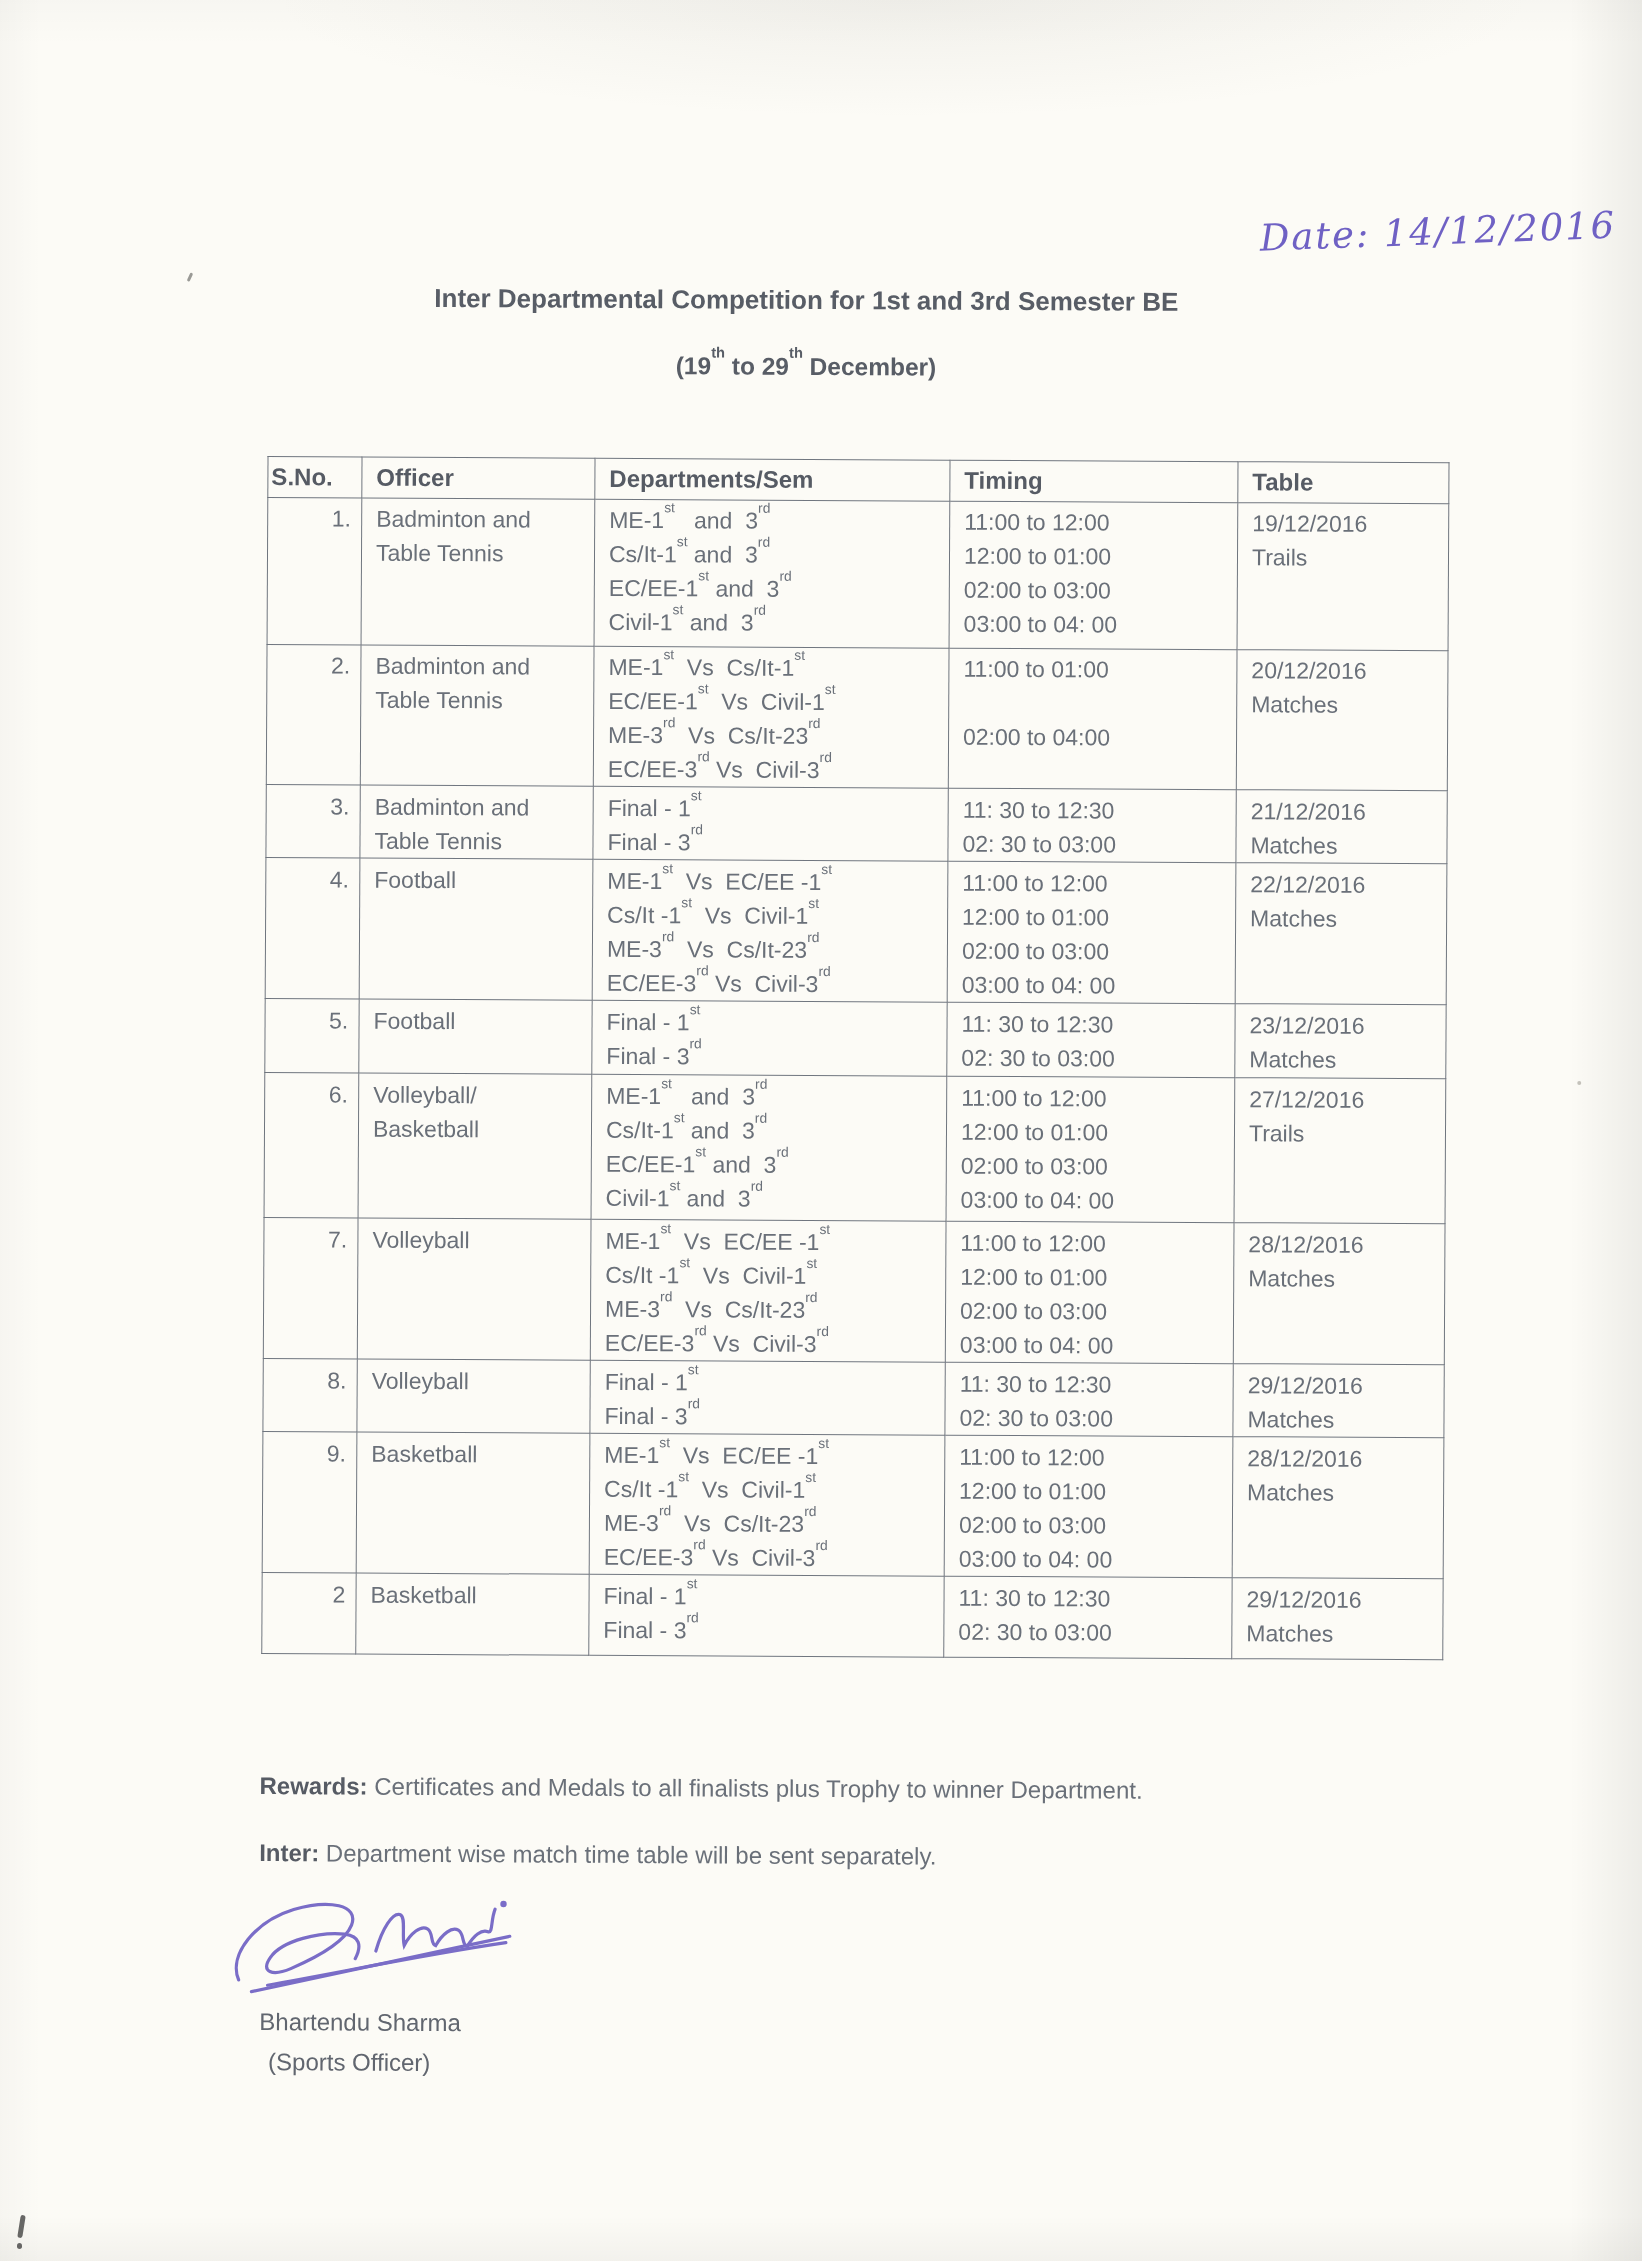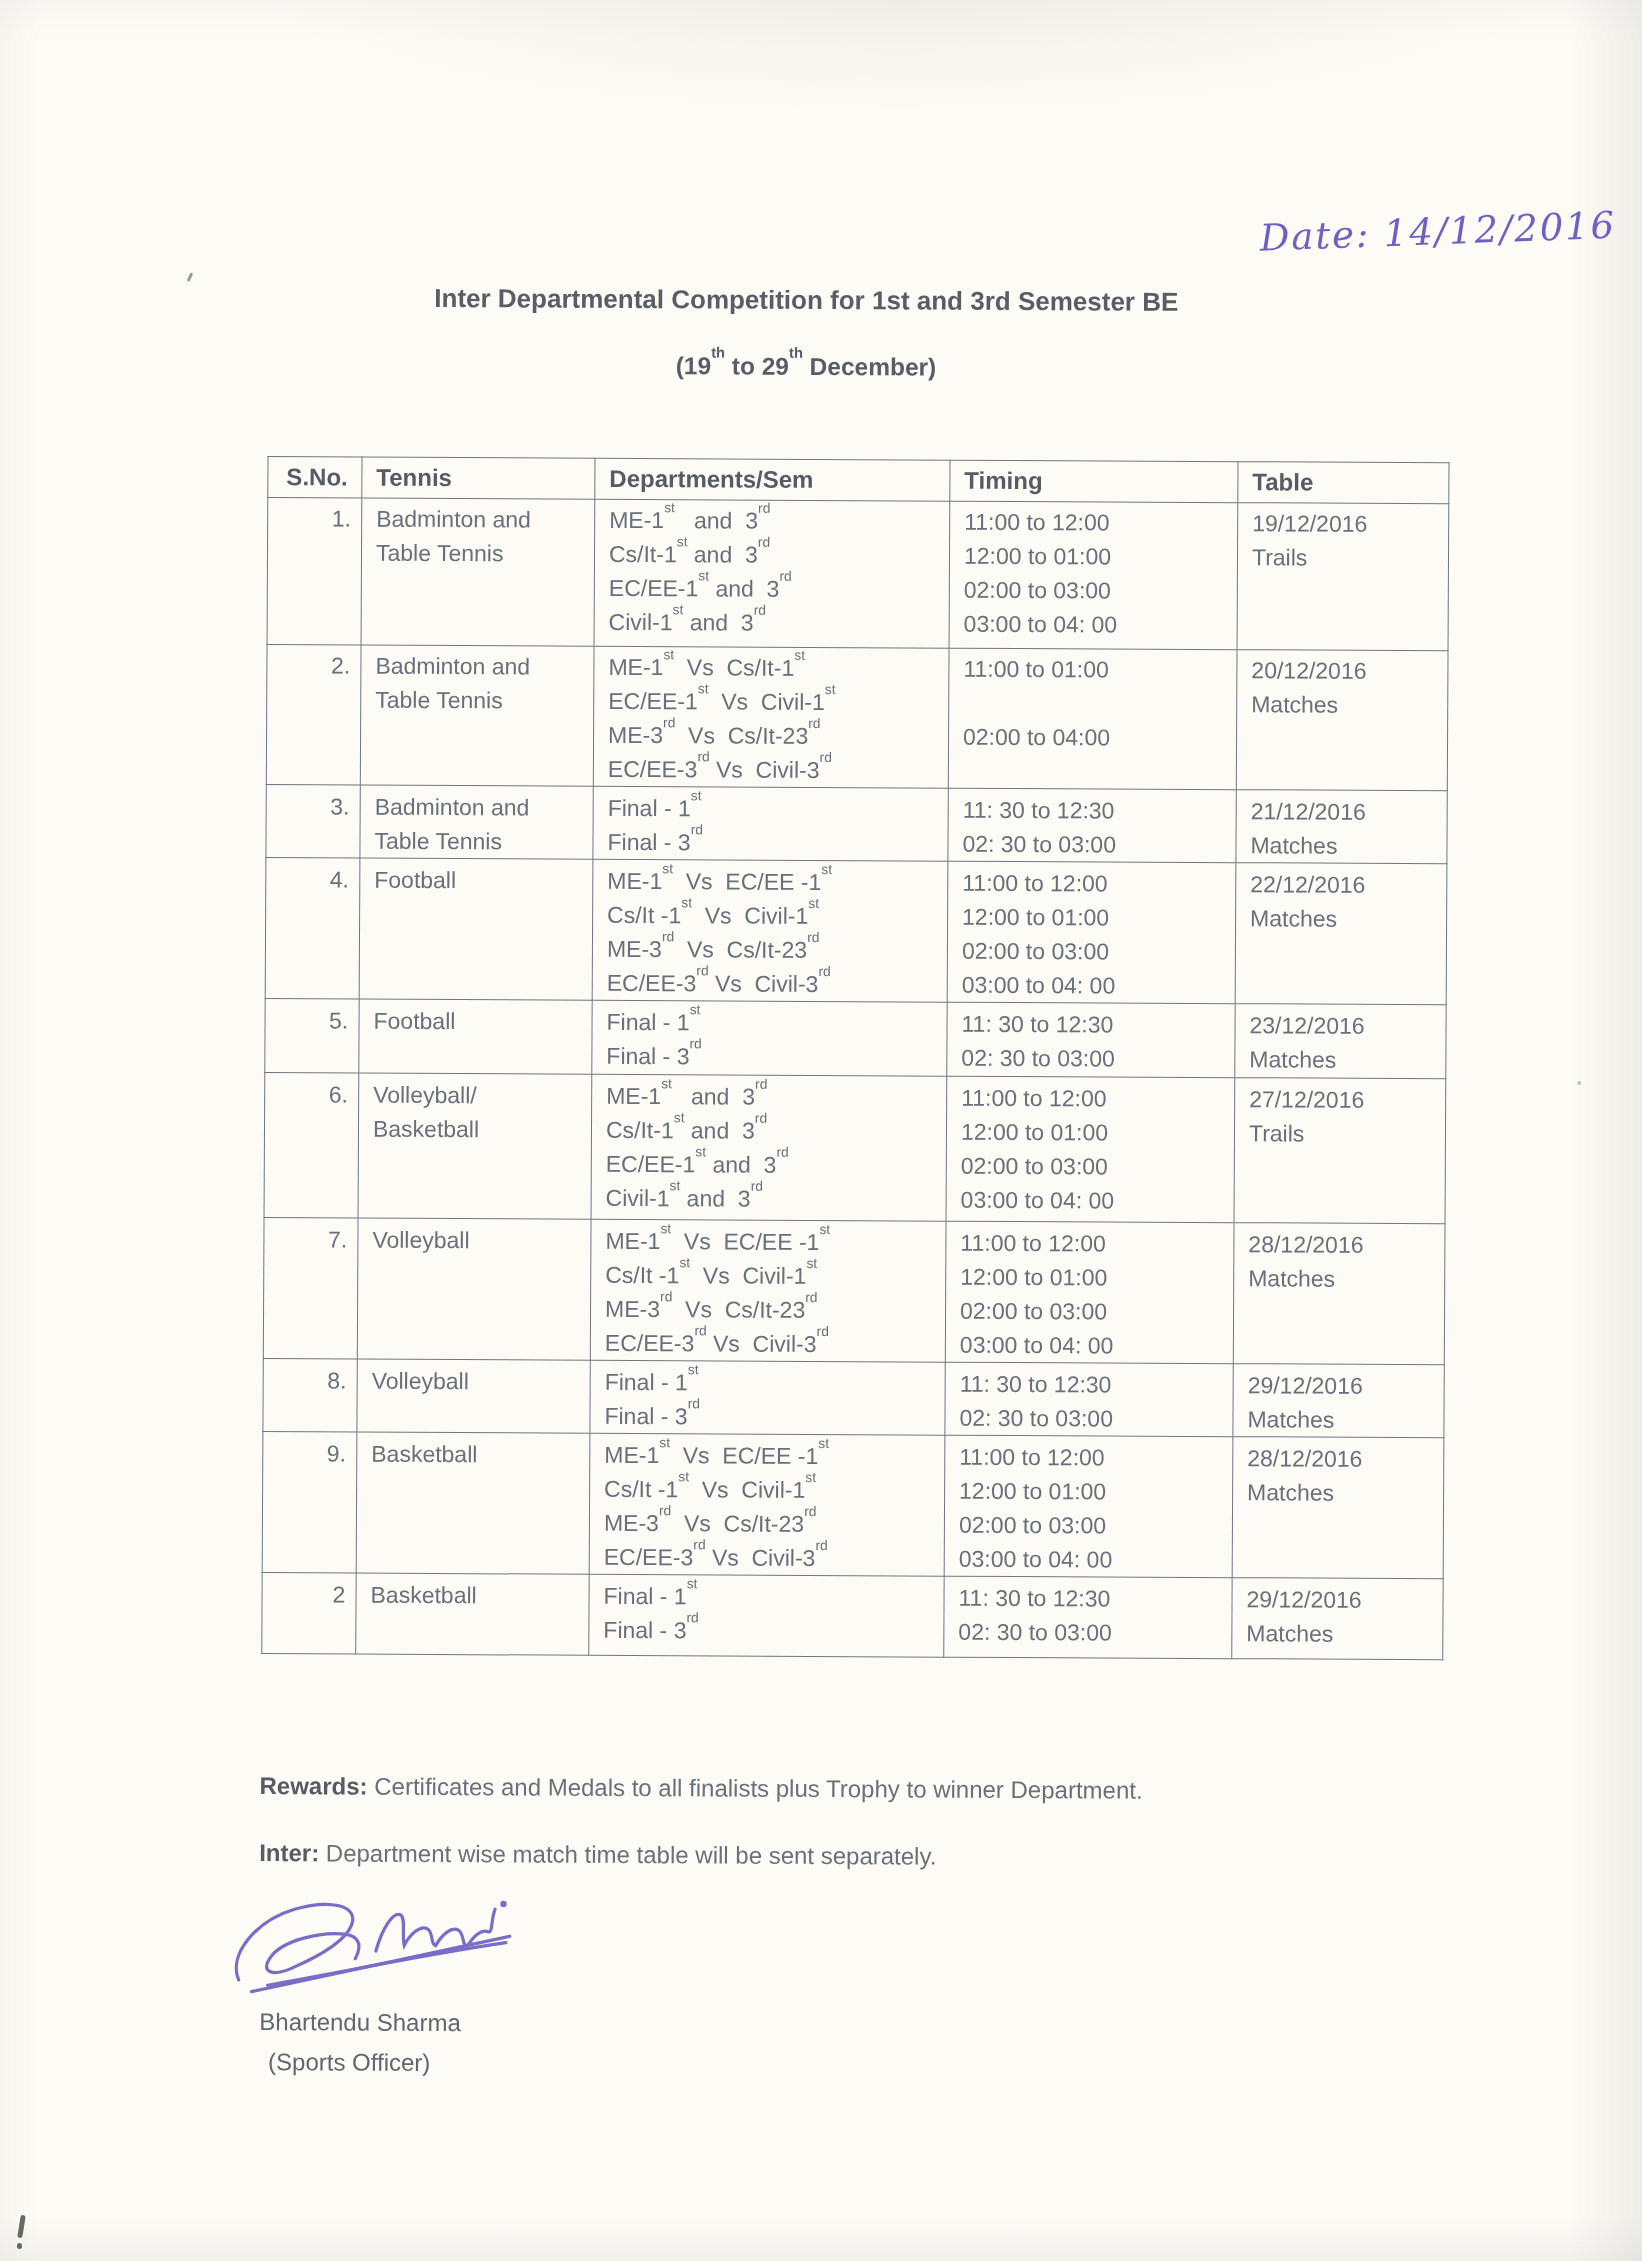--- a/index.html
+++ b/index.html
@@ -35,21 +35,21 @@
     font-size:23px;color:#6a7079;
   }
   table.schedule th,table.schedule td{
     border:1.3px solid #70767f;vertical-align:top;overflow:hidden;
   }
   table.schedule{border:1.9px solid #70767f;}
   table.schedule thead th{
     text-align:left;font-weight:bold;color:#565b64;font-size:24px;
     padding:6.4px 0 5.2px 14px;border-bottom:1.9px solid #70767f;white-space:pre;
   }
-  table.schedule thead th.c-sno{padding-left:18px;}
+  table.schedule thead th.c-sno{padding-left:3px;}
   table.schedule td{padding:3.9px 0 0 14px;}
   table.schedule td.c-sno{text-align:right;padding:3.9px 10.3px 0 0;}
   .cell-line{white-space:pre;line-height:34px;min-height:34px;}
   .para{position:absolute;left:263px;width:1198px;font-size:24px;color:#6a7079;white-space:pre-wrap;}
   .para .b{font-weight:bold;color:#565b64;}
   .rewards{top:1751px;}
   .note{top:1818px;}
   .signature{position:absolute;left:227px;top:1885px;}
   .sig-name{position:absolute;left:264px;top:2011px;font-size:24px;color:#61666f;}
   .sig-title{position:absolute;left:273px;top:2051px;font-size:24px;color:#61666f;}
@@ -73,21 +73,21 @@
       <colgroup>
         <col style="width:94px">
           <col style="width:233px">
           <col style="width:355px">
           <col style="width:288px">
           <col style="width:211px">
       </colgroup>
       <thead>
         <tr>
             <th class="c-sno">S.No.</th>
-            <th class="">Tennis</th>
+            <th class="">Officer</th>
             <th class="">Departments/Sem</th>
             <th class="">Timing</th>
             <th class="">Table</th>
           </tr>
       </thead>
       <tbody>
           <tr style="height: 147px;">
             <td class="c-sno">
               <div class="cell-line">1.</div>
             </td>

